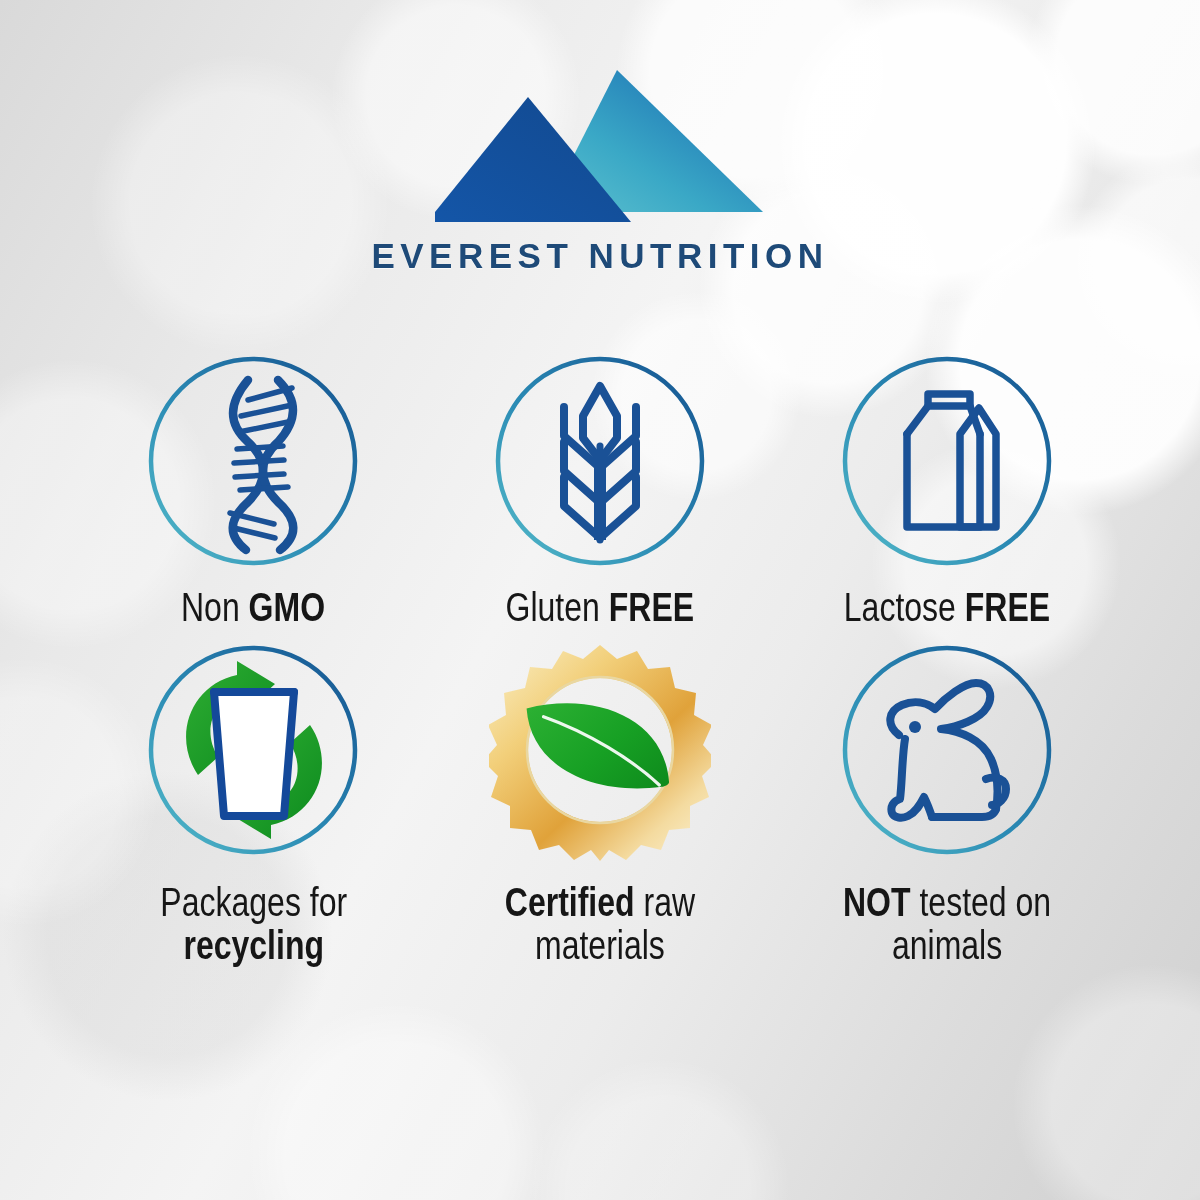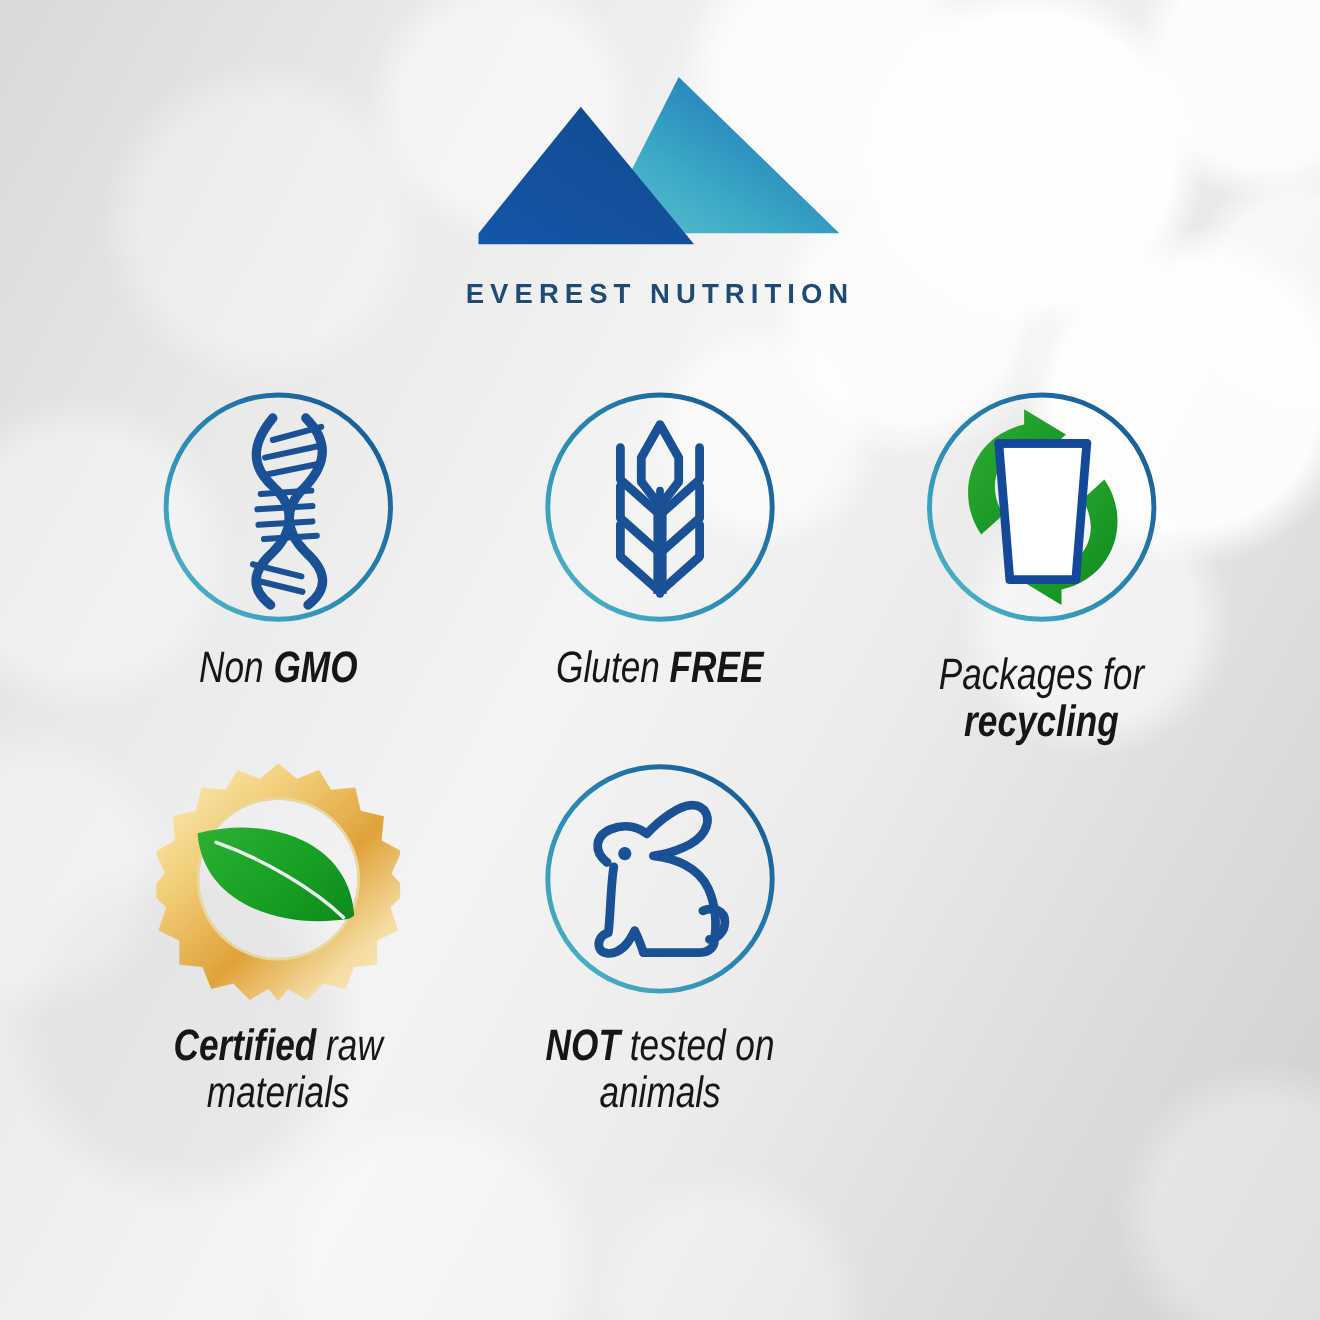--- a/index.html
+++ b/index.html
@@ -27,33 +27,32 @@
       radial-gradient(circle at 55% 99%, rgba(255,255,255,0.3) 0 90px, rgba(255,255,255,0) 130px),
       radial-gradient(circle at 96% 92%, rgba(255,255,255,0.35) 0 100px, rgba(255,255,255,0) 140px),
       radial-gradient(circle at 14% 78%, rgba(200,200,200,0.25) 0 120px, rgba(200,200,200,0) 165px),
       linear-gradient(118deg, #d9d9d9 0%, #e9e9e9 22%, #f4f4f4 45%, #ececec 62%, #dcdcdc 82%, #cfcfcf 100%);
   }
 
   
   .logo-wrap{position:absolute;left:0;right:0;top:62px;text-align:center;}
   .logo-mark{width:330px;height:170px;display:block;margin:0 auto;}
   .logo-text{
-    margin-top:21px;
+    margin-top:4px;
     font-family:"Liberation Sans", sans-serif;
-    font-size:25px;font-weight:bold;letter-spacing:5.5px;
+    font-size:35px;font-weight:bold;letter-spacing:5.5px;
     color:#1e4a78;
     text-shadow:0 1px 1px rgba(255,255,255,.8);
   }
 
   
   .grid{
     position:absolute;left:80px;top:350px;width:1040px;
     display:grid;grid-template-columns:repeat(3,1fr);
     row-gap:10px;
-    font-style:italic;
   }
   .cell{display:flex;flex-direction:column;align-items:center;}
   .badge{width:222px;height:222px;display:block;}
   .cap{
     margin-top:14px;text-align:center;
     font-family:"Liberation Sans", sans-serif;
     font-size:40px;line-height:1.07;color:#161616;
     font-stretch:condensed;
     transform:scaleX(0.80);
     white-space:nowrap;
@@ -147,20 +146,45 @@
           <path d="M147 127 L 147 156 L 111 188"></path>
         </g>
 
         <polygon points="105,100 117,100 117,190 105,190" fill="#1a5196"></polygon>
       </svg>
       <div class="cap">
         <span class="lt">Gluten </span><b>FREE</b>
       </div>
     </div>
 
+    <div class="cell">
+      <svg class="badge" viewBox="0 0 222 222">
+        <defs>
+          <linearGradient id="ring3" x1="0" y1="1" x2="1" y2="0">
+            <stop offset="0%" stop-color="#55bcca"></stop>
+              <stop offset="45%" stop-color="#2a8ab4"></stop>
+              <stop offset="100%" stop-color="#14518f"></stop>
+          </linearGradient>
+        </defs>
+        <circle cx="111" cy="111" r="102" fill="none" stroke="url(#ring3)" stroke-width="4.5"></circle>
+        <g fill="none" stroke="#1a5196" stroke-width="7.5" stroke-linejoin="round" stroke-linecap="round">
+
+          <path d="M71 84 L 71 177 L 144 177 L 144 84"></path>
+
+          <path d="M71 84 L 92 56 L 134 56 L 144 84"></path>
+
+          <path d="M92 56 L 92 44 L 134 44 L 134 56"></path>
+
+          <path d="M124 177 L 124 84 L 143 58 L 160 84 L 160 177 Z"></path>
+        </g>
+      </svg>
+      <div class="cap">
+        <span class="lt">Lactose </span><b>FREE</b>
+      </div>
+    </div>
 
     <div class="cell row2">
       <svg class="badge" viewBox="0 0 222 222">
         <defs>
           <linearGradient id="ring4" x1="0" y1="1" x2="1" y2="0">
             <stop offset="0%" stop-color="#55bcca"></stop>
               <stop offset="45%" stop-color="#2a8ab4"></stop>
               <stop offset="100%" stop-color="#14518f"></stop>
           </linearGradient>
           <linearGradient id="grn" x1="0" y1="0" x2="1" y2="1">

